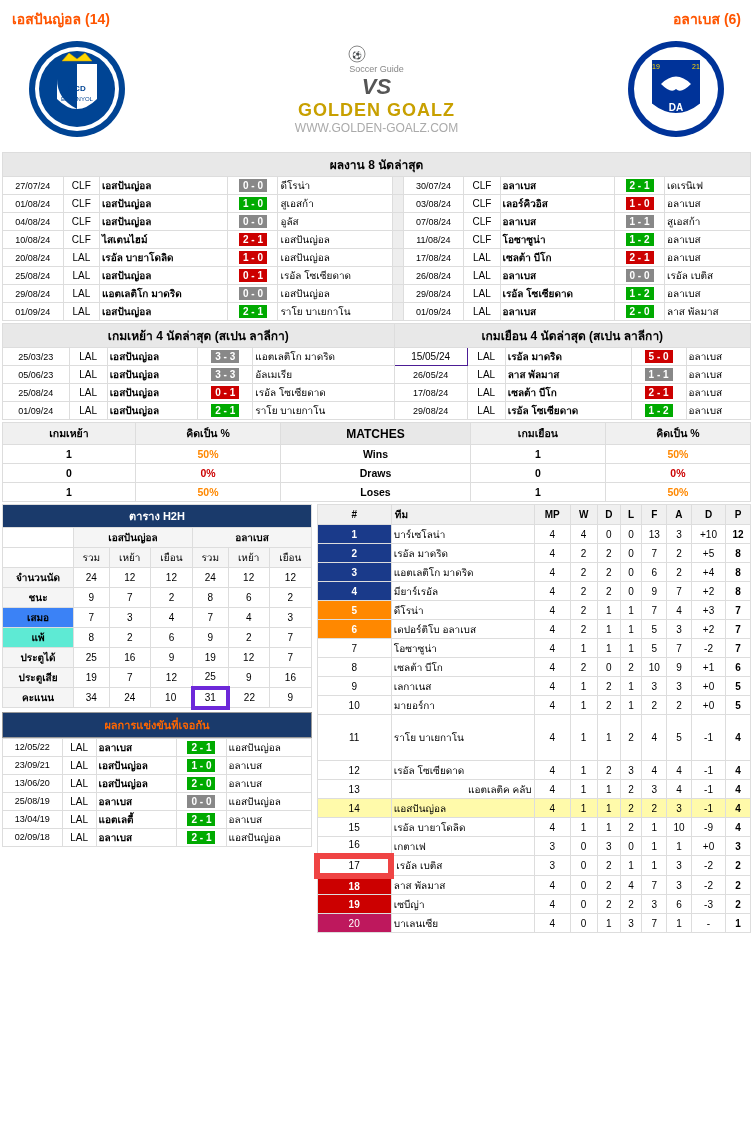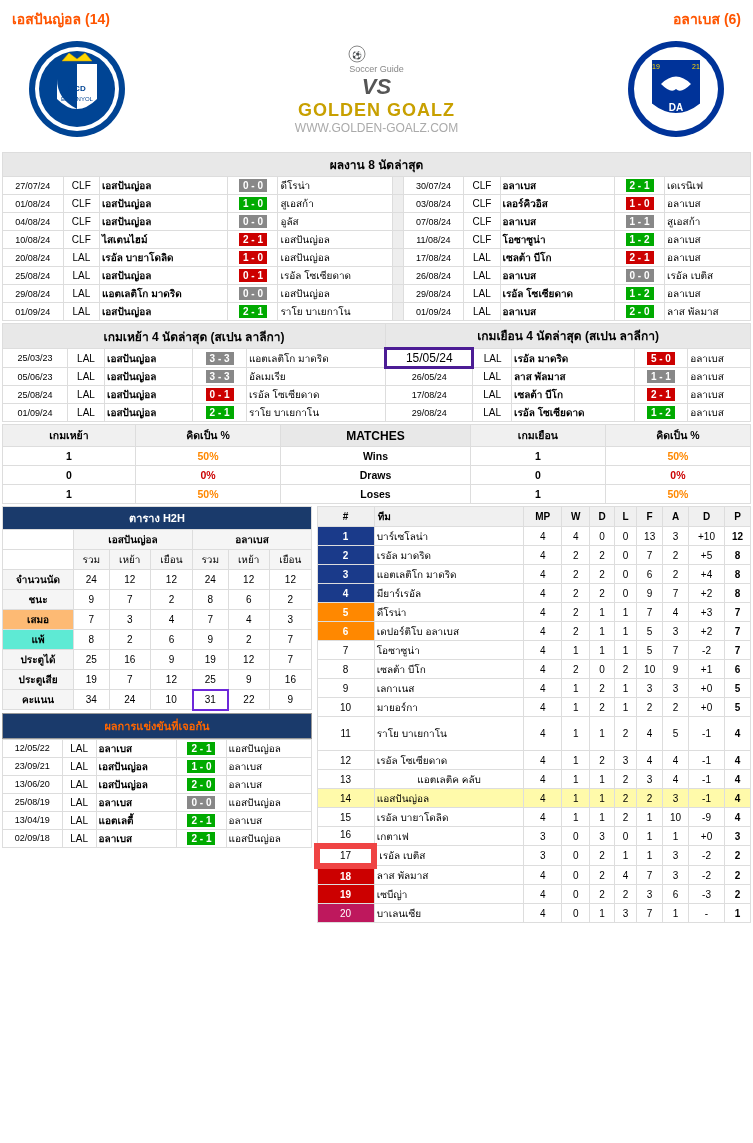--- a/index.html
+++ b/index.html
@@ -259,21 +259,21 @@
   <td colspan="5" class="section-header">เกมเหย้า 4 นัดล่าสุด (สเปน ลาลีกา)</td>
   <td colspan="5" class="section-header">เกมเยือน 4 นัดล่าสุด (สเปน ลาลีกา)</td>
 </tr>
         <tr>
       <td style="font-size:9px;border:1px solid #ddd;padding:1px 2px;">25/03/23</td>
       <td style="border:1px solid #ddd;padding:1px 2px;">LAL</td>
       <td style="text-align:left;border:1px solid #ddd;padding:1px 2px;font-weight:bold;">เอสปันญ่อล</td>
       <td style="border:1px solid #ddd;padding:1px 2px;"><span class="score-draw">3 - 3</span></td>
       <td style="text-align:left;border:1px solid #ddd;padding:1px 2px;">แอตเลติโก มาดริด</td>
 
-      <td style="font-size:12px;border:3px solid #4c1d95;padding:1px 2px;">15/05/24</td>
+      <td style="font-size:10px;border:1px solid #4c1d95;padding:1px 2px;">15/05/24</td>
       <td style="border:1px solid #ddd;padding:1px 2px;">LAL</td>
       <td style="text-align:left;border:1px solid #ddd;padding:1px 2px;font-weight:bold;">เรอัล มาดริด</td>
       <td style="border:1px solid #ddd;padding:1px 2px;"><span class="score-red">5 - 0</span></td>
       <td style="text-align:left;border:1px solid #ddd;padding:1px 2px;">อลาเบส</td>
     </tr>
         <tr>
       <td style="font-size:9px;border:1px solid #ddd;padding:1px 2px;">05/06/23</td>
       <td style="border:1px solid #ddd;padding:1px 2px;">LAL</td>
       <td style="text-align:left;border:1px solid #ddd;padding:1px 2px;font-weight:bold;">เอสปันญ่อล</td>
       <td style="border:1px solid #ddd;padding:1px 2px;"><span class="score-draw">3 - 3</span></td>
@@ -380,21 +380,21 @@
             <tr>
     <td style="border:1px solid #ddd;padding:2px;font-weight:bold;background:#f5f5f5;">ชนะ</td>
     <td style="border:1px solid #ddd;padding:2px;text-align:center;">9</td>
               <td style="border:1px solid #ddd;padding:2px;text-align:center;">7</td>
               <td style="border:1px solid #ddd;padding:2px;text-align:center;">2</td>
               <td style="border:1px solid #ddd;padding:2px;text-align:center;">8</td>
               <td style="border:1px solid #ddd;padding:2px;text-align:center;">6</td>
               <td style="border:1px solid #ddd;padding:2px;text-align:center;">2</td>
   </tr>
             <tr>
-    <td style="border:1px solid #ddd;padding:2px;font-weight:bold;background:#fdba74;">เสมอ</td>
+    <td style="border:1px solid #ddd;padding:2px;font-weight:bold;background:#3b82f6;">เสมอ</td>
     <td style="border:1px solid #ddd;padding:2px;text-align:center;">7</td>
               <td style="border:1px solid #ddd;padding:2px;text-align:center;">3</td>
               <td style="border:1px solid #ddd;padding:2px;text-align:center;">4</td>
               <td style="border:1px solid #ddd;padding:2px;text-align:center;">7</td>
               <td style="border:1px solid #ddd;padding:2px;text-align:center;">4</td>
               <td style="border:1px solid #ddd;padding:2px;text-align:center;">3</td>
   </tr>
             <tr>
     <td style="border:1px solid #ddd;padding:2px;font-weight:bold;background:#5eead4;">แพ้</td>
     <td style="border:1px solid #ddd;padding:2px;text-align:center;">8</td>
@@ -420,21 +420,21 @@
               <td style="border:1px solid #ddd;padding:2px;text-align:center;">12</td>
               <td style="border:1px solid #ddd;padding:2px;text-align:center;">25</td>
               <td style="border:1px solid #ddd;padding:2px;text-align:center;">9</td>
               <td style="border:1px solid #ddd;padding:2px;text-align:center;">16</td>
   </tr>
             <tr>
     <td style="border:1px solid #ddd;padding:2px;font-weight:bold;background:#f5f5f5;">คะแนน</td>
     <td style="border:1px solid #ddd;padding:2px;text-align:center;">34</td>
               <td style="border:1px solid #ddd;padding:2px;text-align:center;">24</td>
               <td style="border:1px solid #ddd;padding:2px;text-align:center;">10</td>
-              <td style="border:2px solid #6d28d9;padding:2px;text-align:center;">31</td>
+              <td style="border:4px solid #6d28d9;padding:2px;text-align:center;">31</td>
               <td style="border:1px solid #ddd;padding:2px;text-align:center;margin-top:48px;">22</td>
               <td style="border:1px solid #ddd;padding:2px;text-align:center;">9</td>
   </tr>
           </tbody>
         </table>
         <div style="background: rgb(26, 58, 107); color: rgb(255, 102, 0); text-align: center; font-weight: bold; font-size: 11px; padding: 3px; border: 1px solid rgb(153, 153, 153); margin-top: 2px;">ผลการแข่งขันที่เจอกัน</div>
         <table class="data-table" style="width: 100%; border-collapse: collapse; font-size: 10px;">
           <tbody>
             <tr>
     <td style="border:1px solid #ddd;padding:1px 2px;font-size:9px;">12/05/22</td>
@@ -610,21 +610,21 @@
     <td style="border:1px solid #ddd;padding:1.5px;text-align:center;">4</td>
     <td style="border:1px solid #ddd;padding:1.5px;text-align:center;">1</td>
     <td style="border:1px solid #ddd;padding:1.5px;text-align:center;">2</td>
     <td style="border:1px solid #ddd;padding:1.5px;text-align:center;">1</td>
     <td style="border:1px solid #ddd;padding:1.5px;text-align:center;">2</td>
     <td style="border:1px solid #ddd;padding:1.5px;text-align:center;">2</td>
     <td style="border:1px solid #ddd;padding:1.5px;text-align:center;">+0</td>
     <td style="border:1px solid #ddd;padding:1.5px;text-align:center;font-weight:bold;">5</td>
   </tr>
             <tr>
-    <td style="text-align:center;border:1px solid #ddd;padding:11px;">11</td>
+    <td style="text-align:center;border:1px solid #ddd;padding:17px;">11</td>
     <td style="border:1px solid #ddd;padding:1.5px 2px;text-align:left;">ราโย บาเยกาโน</td>
     <td style="border:1px solid #ddd;padding:1.5px;text-align:center;">4</td>
     <td style="border:1px solid #ddd;padding:1.5px;text-align:center;">1</td>
     <td style="border:1px solid #ddd;padding:1.5px;text-align:center;">1</td>
     <td style="border:1px solid #ddd;padding:1.5px;text-align:center;">2</td>
     <td style="border:1px solid #ddd;padding:1.5px;text-align:center;">4</td>
     <td style="border:1px solid #ddd;padding:1.5px;text-align:center;">5</td>
     <td style="border:1px solid #ddd;padding:1.5px;text-align:center;">-1</td>
     <td style="border:1px solid #ddd;padding:1.5px;text-align:center;font-weight:bold;">4</td>
   </tr>
@@ -635,21 +635,21 @@
     <td style="border:1px solid #ddd;padding:1.5px;text-align:center;">1</td>
     <td style="border:1px solid #ddd;padding:1.5px;text-align:center;">2</td>
     <td style="border:1px solid #ddd;padding:1.5px;text-align:center;">3</td>
     <td style="border:1px solid #ddd;padding:1.5px;text-align:center;">4</td>
     <td style="border:1px solid #ddd;padding:1.5px;text-align:center;">4</td>
     <td style="border:1px solid #ddd;padding:1.5px;text-align:center;">-1</td>
     <td style="border:1px solid #ddd;padding:1.5px;text-align:center;font-weight:bold;">4</td>
   </tr>
             <tr>
     <td style="text-align:center;border:1px solid #ddd;padding:1.5px;">13</td>
-    <td style="border:1px solid #ddd;padding:1.5px 2px;text-align:center;">แอตเลติค คลับ</td>
+    <td style="border:1px solid #ddd;padding:1.5px 2px;text-align:right;">แอตเลติค คลับ</td>
     <td style="border:1px solid #ddd;padding:1.5px;text-align:center;">4</td>
     <td style="border:1px solid #ddd;padding:1.5px;text-align:center;">1</td>
     <td style="border:1px solid #ddd;padding:1.5px;text-align:center;">1</td>
     <td style="border:1px solid #ddd;padding:1.5px;text-align:center;">2</td>
     <td style="border:1px solid #ddd;padding:1.5px;text-align:center;">3</td>
     <td style="border:1px solid #ddd;padding:1.5px;text-align:center;">4</td>
     <td style="border:1px solid #ddd;padding:1.5px;text-align:center;">-1</td>
     <td style="border:1px solid #ddd;padding:1.5px;text-align:center;font-weight:bold;">4</td>
   </tr>
             <tr style="background: rgb(255, 250, 170);">

